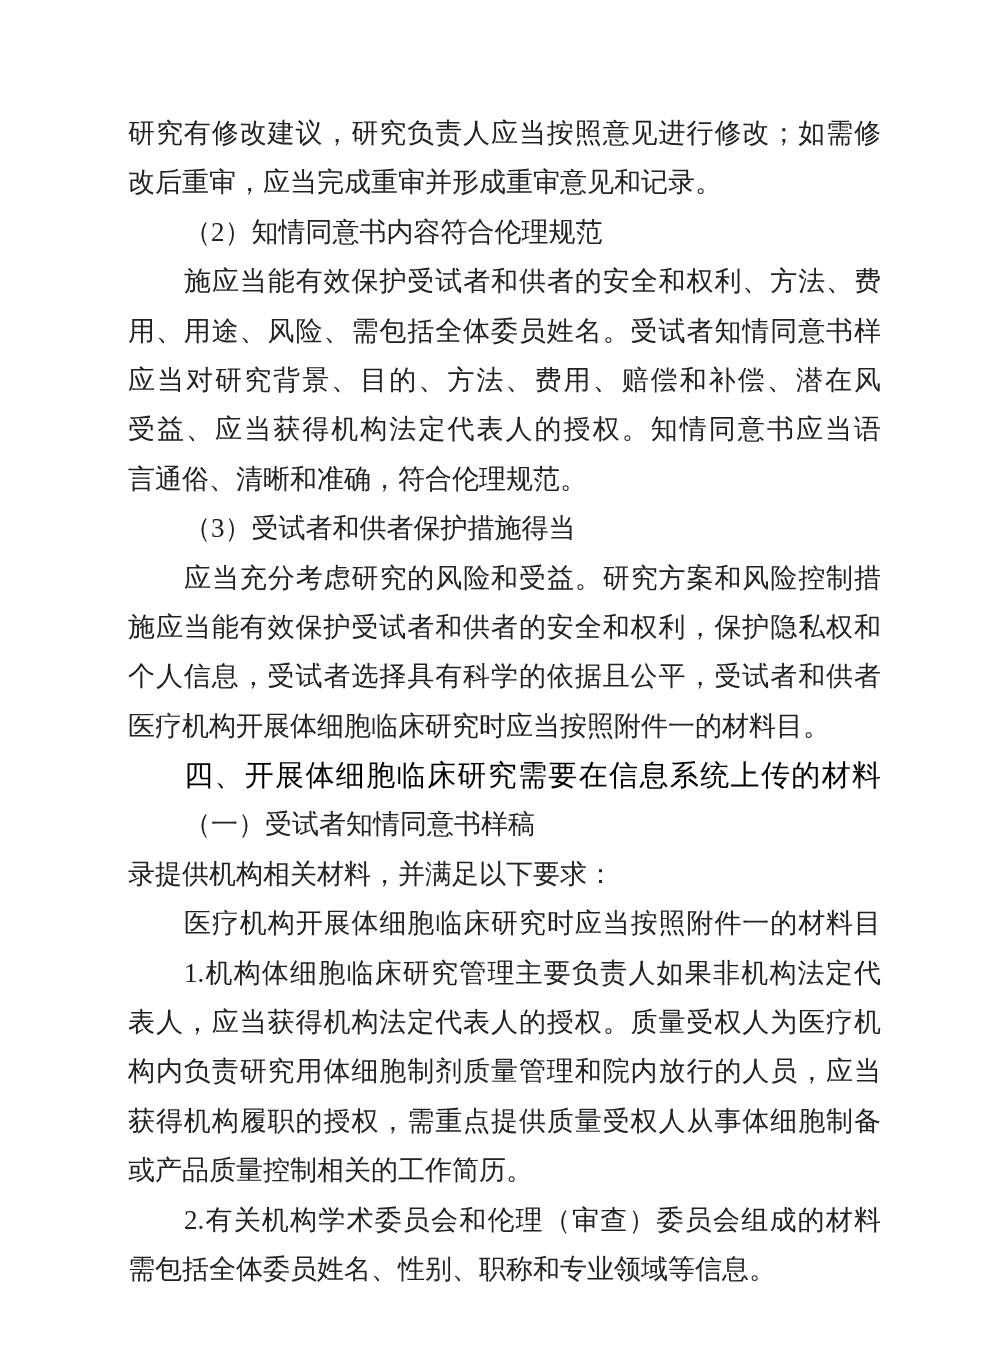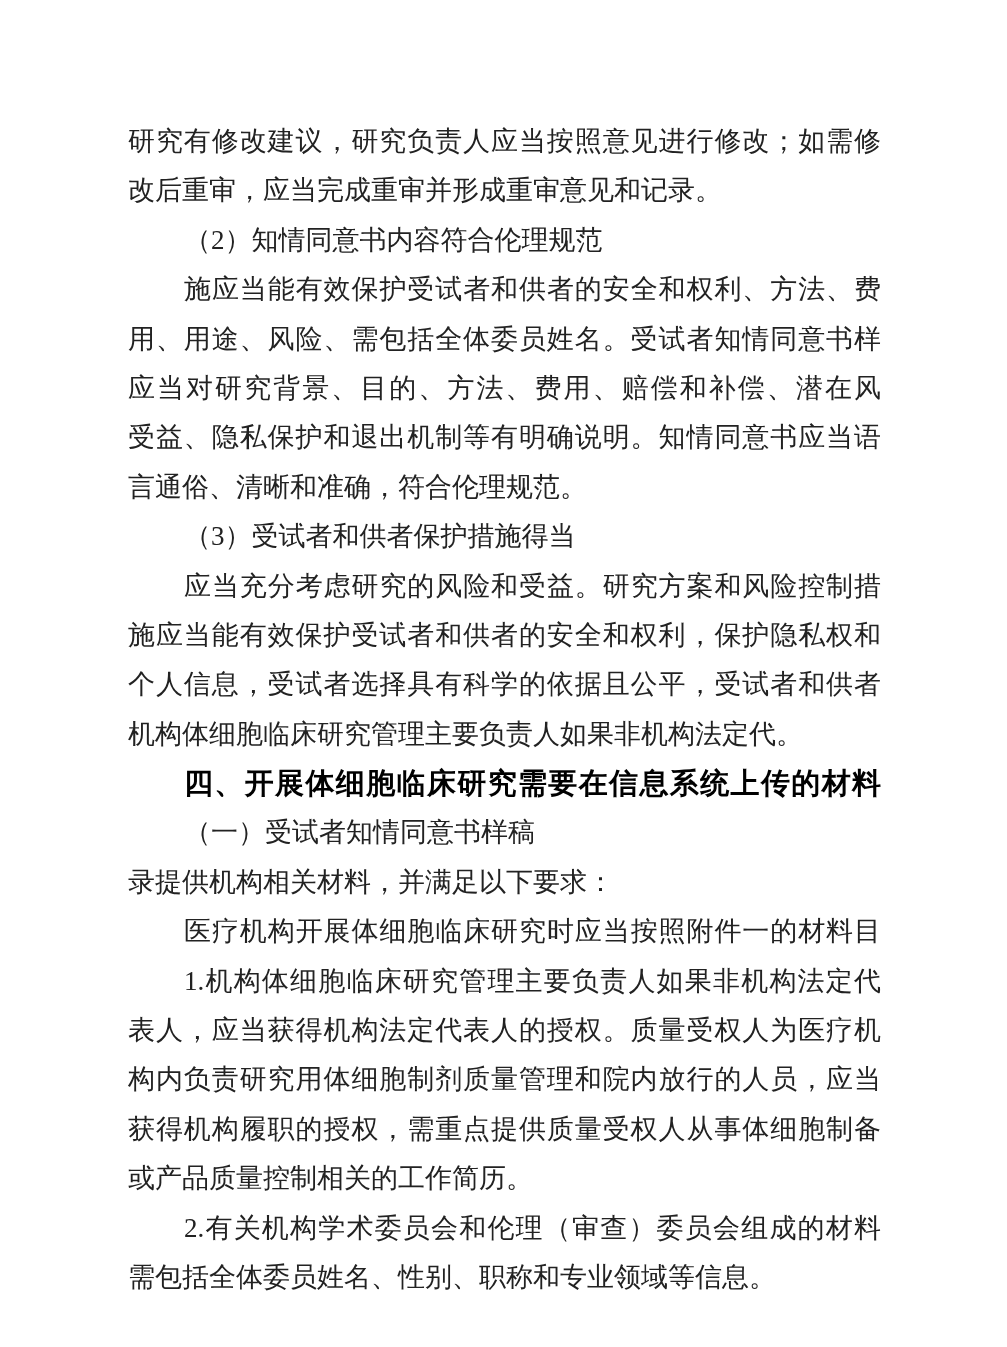--- a/index.html
+++ b/index.html
@@ -18,62 +18,62 @@
     position: absolute;
     left: 0;
     top: 0;
     width: 1007px;
     height: 1347px;
     background: #ffffff;
   }
   .doc {
     position: absolute;
     left: 128px;
-    top: 117px;
+    top: 109px;
     width: 753px;
     color: #222222;
     font-size: 27px;
   }
   .line {
     height: 49.4px;
     line-height: 49.4px;
     overflow: hidden;
   }
   .indent {
     padding-left: 56px;
   }
   .justify {
     text-align: justify;
     text-align-last: justify;
   }
   .heading {
     font-family: "Liberation Sans", sans-serif;
-    font-weight: 700;
+    font-weight: 400;
     font-size: 29px;
     color: #000000;
   }
 </style>
 </head>
 <body>
 
 <div class="page">
   <main class="doc">
     <div class="line justify">研究有修改建议，研究负责人应当按照意见进行修改；如需修</div>
     <div class="line">改后重审，应当完成重审并形成重审意见和记录。</div>
     <div class="line indent">（2）知情同意书内容符合伦理规范</div>
     <div class="line indent justify">施应当能有效保护受试者和供者的安全和权利、方法、费</div>
     <div class="line justify">用、用途、风险、需包括全体委员姓名。受试者知情同意书样稿</div>
     <div class="line justify">应当对研究背景、目的、方法、费用、赔偿和补偿、潜在风险、</div>
-    <div class="line justify">受益、隐私保护和退出机制等有明确说明。知情同意书应当语</div>
+    <div class="line justify">受益、应当获得机构法定代表人的授权。知情同意书应当语</div>
     <div class="line">言通俗、清晰和准确，符合伦理规范。</div>
     <div class="line indent">（3）受试者和供者保护措施得当</div>
     <div class="line indent justify">应当充分考虑研究的风险和受益。研究方案和风险控制措</div>
     <div class="line justify">施应当能有效保护受试者和供者的安全和权利，保护隐私权和</div>
     <div class="line justify">个人信息，受试者选择具有科学的依据且公平，受试者和供者</div>
-    <div class="line">机构体细胞临床研究管理主要负责人如果非机构法定代。</div>
+    <div class="line">医疗机构开展体细胞临床研究时应当按照附件一的材料目。</div>
     <div class="line indent justify heading">四、开展体细胞临床研究需要在信息系统上传的材料</div>
     <div class="line indent">（一）受试者知情同意书样稿</div>
     <div class="line">录提供机构相关材料，并满足以下要求：</div>
     <div class="line indent justify">医疗机构开展体细胞临床研究时应当按照附件一的材料目</div>
     <div class="line indent justify">1.机构体细胞临床研究管理主要负责人如果非机构法定代</div>
     <div class="line justify">表人，应当获得机构法定代表人的授权。质量受权人为医疗机</div>
     <div class="line justify">构内负责研究用体细胞制剂质量管理和院内放行的人员，应当</div>
     <div class="line justify">获得机构履职的授权，需重点提供质量受权人从事体细胞制备</div>
     <div class="line">或产品质量控制相关的工作简历。</div>
     <div class="line indent justify">2.有关机构学术委员会和伦理（审查）委员会组成的材料</div>

